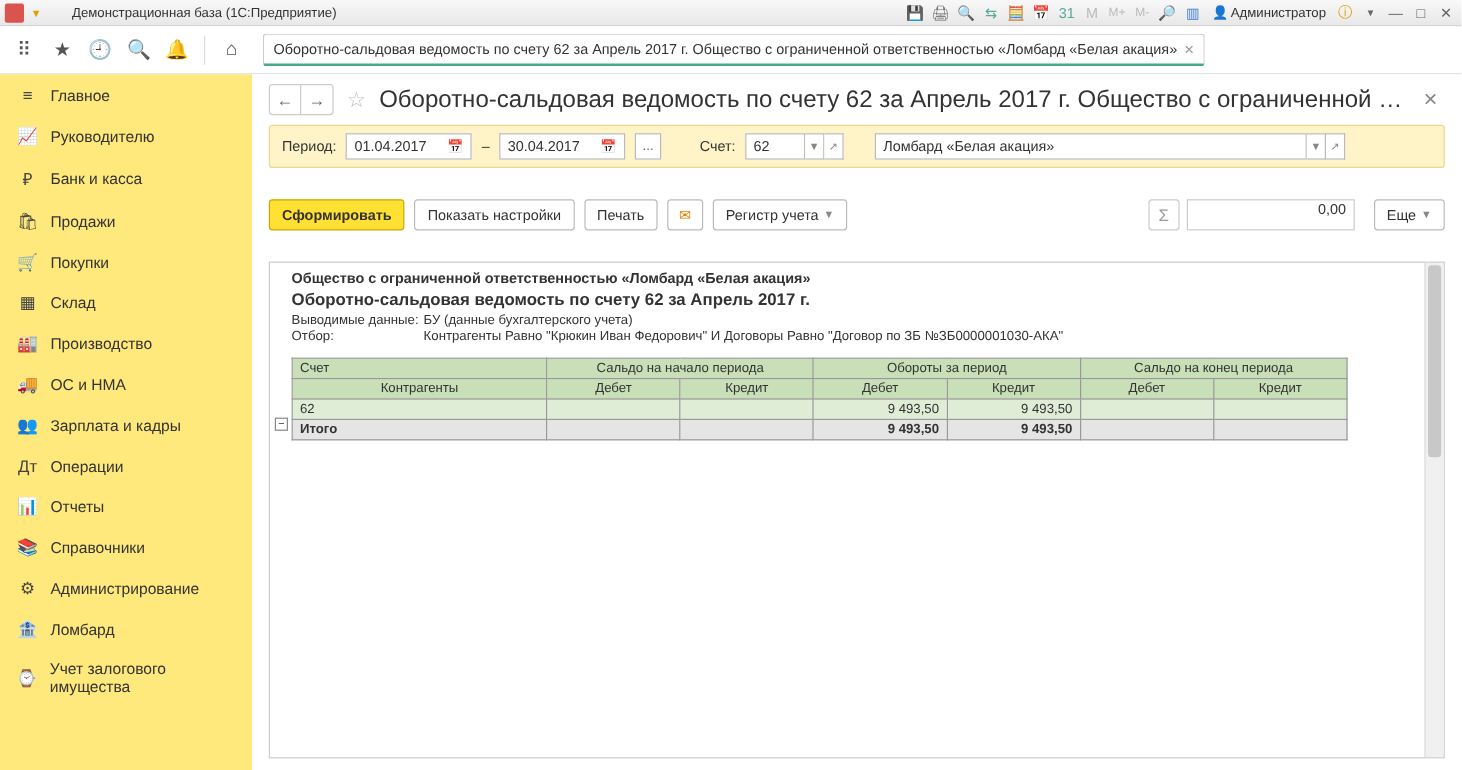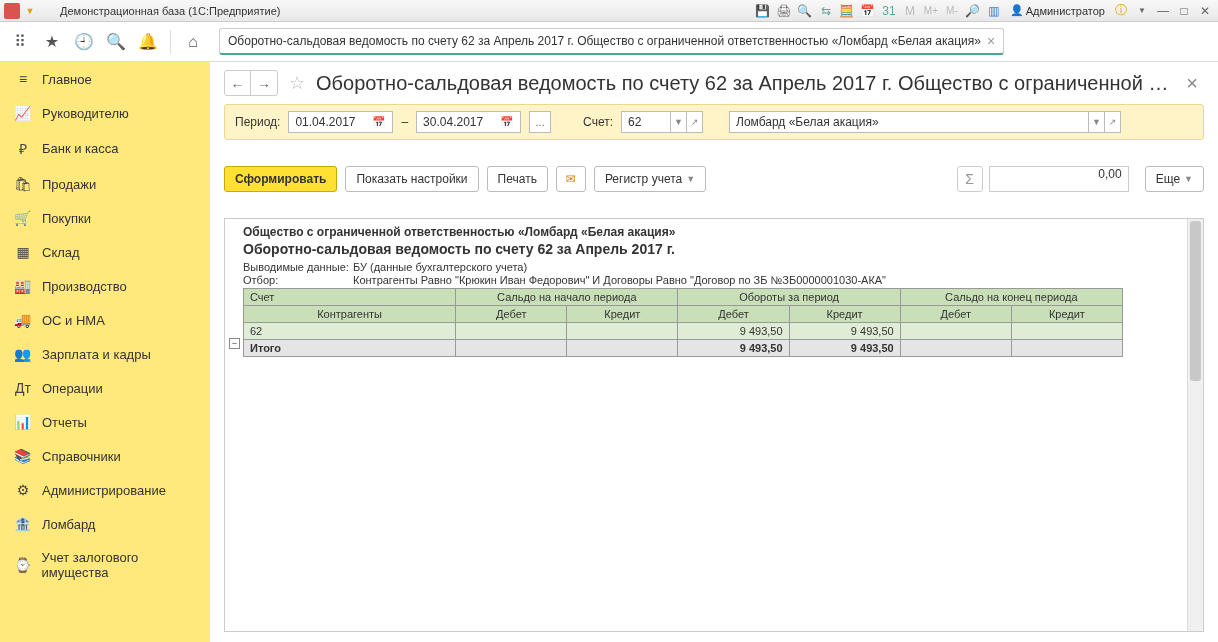--- a/index.html
+++ b/index.html
@@ -52,21 +52,21 @@
 .sum-ico { color: #999; font-size: 14px; width: 26px; height: 26px; border: 1px solid #ccc; display: flex; align-items: center; justify-content: center; border-radius: 3px; }
 .sum-inp { border: 1px solid #ccc; width: 140px; height: 26px; text-align: right; padding: 0 6px; }
 
 .report-wrap { margin: 0 14px 10px; border: 1px solid #ccc; flex: 1; overflow: auto; background: #fff; position: relative; }
 .report-inner { padding: 6px 18px; }
 .rpt-org { font-size: 12px; font-weight: bold; }
 .rpt-title { font-size: 14px; font-weight: bold; margin: 2px 0 4px; }
 .rpt-meta { font-size: 11px; margin: 1px 0; }
 .rpt-meta .lbl { display: inline-block; width: 110px; }
 
-.rpt-table { border-collapse: collapse; margin-top: 2px; width: 880px; font-size: 11px; }
+.rpt-table { border-collapse: collapse; margin-top: 12px; width: 880px; font-size: 11px; }
 .rpt-table th, .rpt-table td { border: 1px solid #999; padding: 2px 6px; }
 .rpt-table th { background: #c8dfb8; font-weight: normal; text-align: center; }
 .rpt-table .h2 th { background: #c8dfb8; }
 .rpt-table .lvl0 td { background: #e0edd6; }
 .rpt-table .total td { background: #e5e5e5; font-weight: bold; }
 .rpt-table td.num { text-align: right; }
 .rpt-table td.lbl-cell { text-align: left; }
 .tree-toggle { position: absolute; left: 4px; margin-top: 2px; width: 11px; height: 11px; border: 1px solid #888; background: #fff; display: flex; align-items: center; justify-content: center; font-size: 9px; cursor: pointer; line-height: 1; }
 
 .vscroll { position: absolute; right: 0; top: 0; bottom: 0; width: 16px; background: #f0f0f0; border-left: 1px solid #ddd; }

